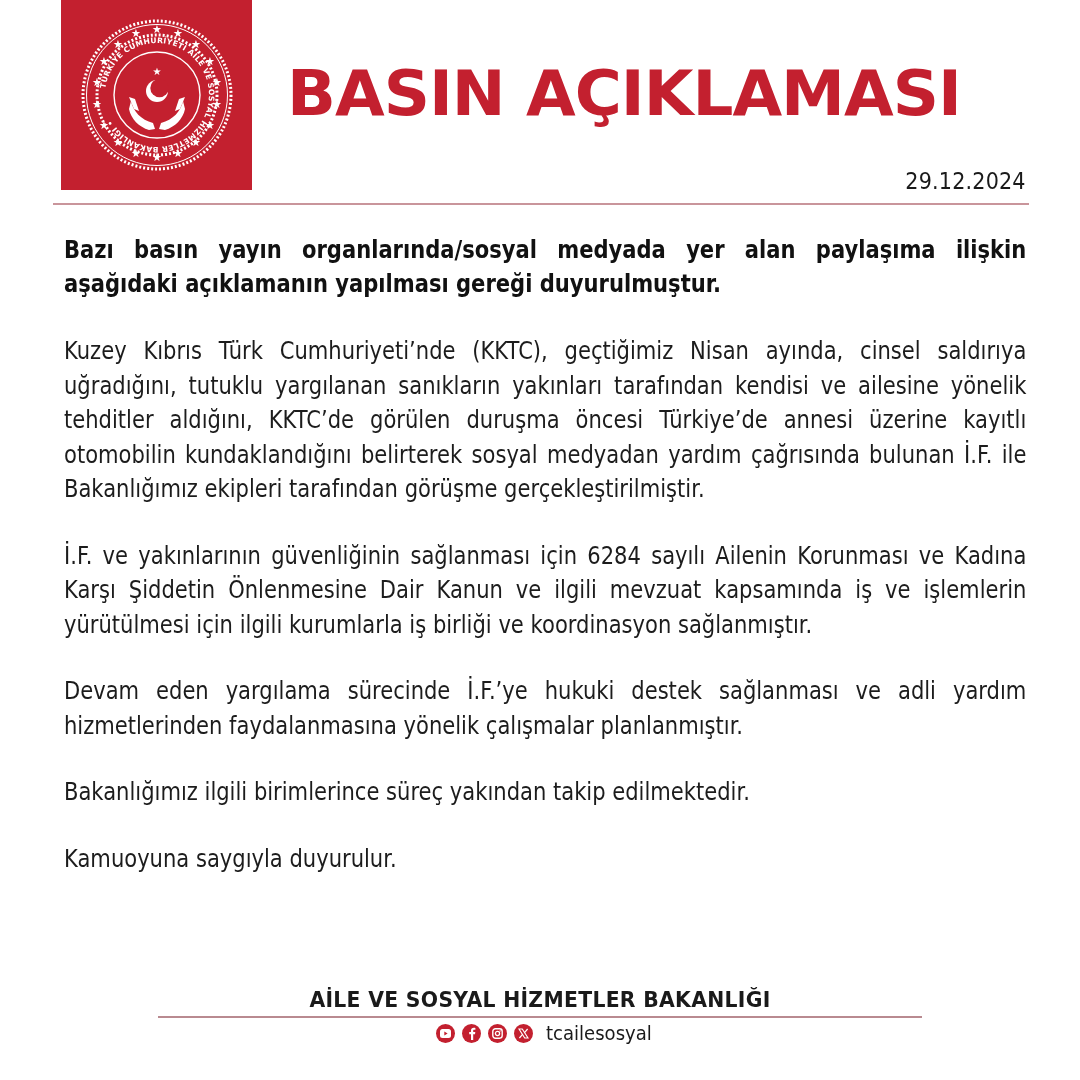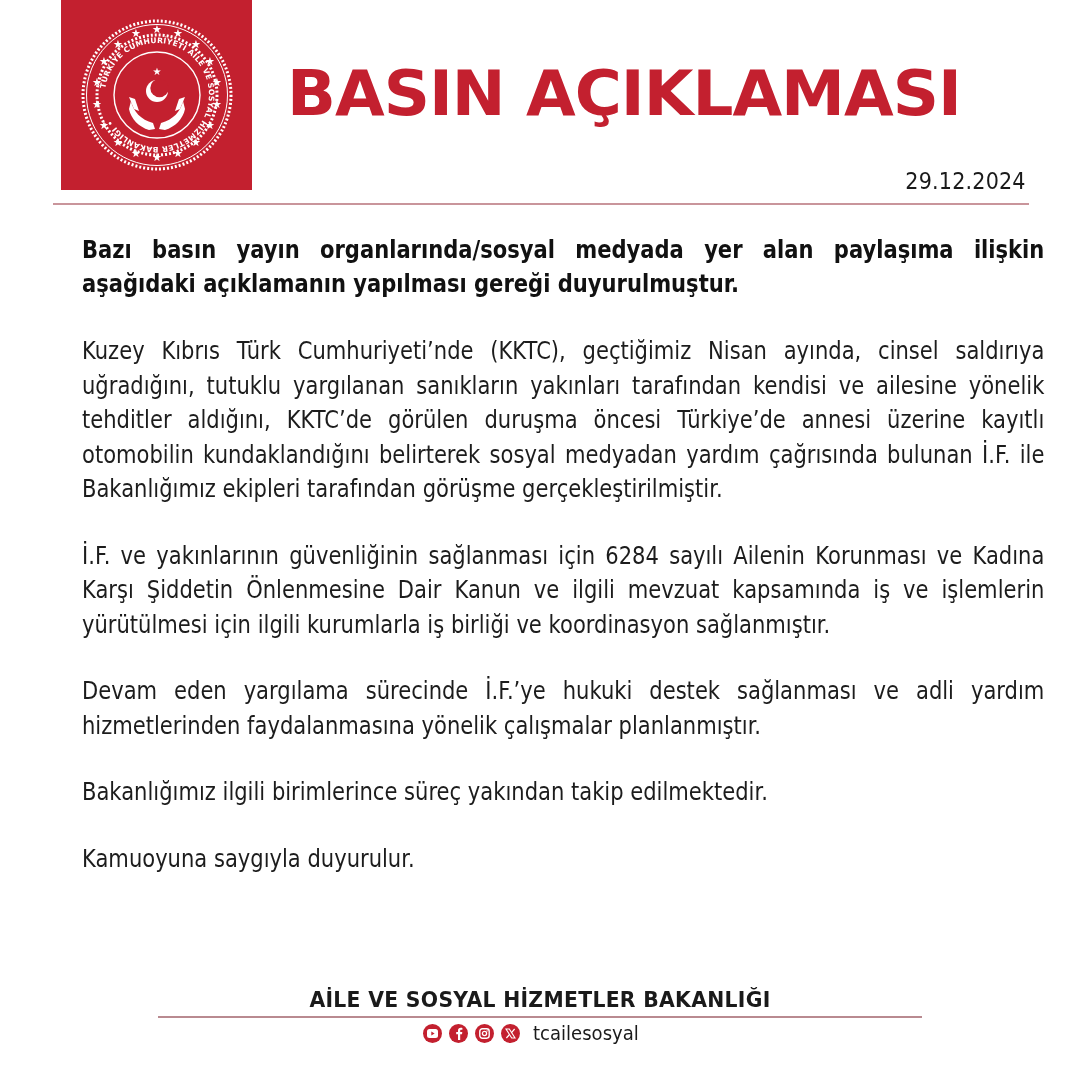--- a/index.html
+++ b/index.html
@@ -55,21 +55,21 @@
     .top-rule {
       position: absolute;
       left: 53px;
       top: 203px;
       width: 976px;
       height: 2px;
       background: #c9959b;
     }
     .content {
       position: absolute;
-      left: 82px;
+      left: 64px;
       top: 233px;
       width: 962px;
     }
     .para {
       font-size: 24.5px;
       line-height: 34.5px;
       margin: 0 0 32px 0;
       text-align: justify;
       font-family: "DejaVu Sans", sans-serif;
       transform: scaleX(0.86);
@@ -99,21 +99,21 @@
     .bottom-rule {
       position: absolute;
       left: 158px;
       top: 1016px;
       width: 764px;
       height: 2px;
       background: #b98a90;
     }
     .social {
       position: absolute;
-      left: 423px;
+      left: 436px;
       top: 1024px;
       display: flex;
       align-items: flex-start;
       gap: 7px;
     }
     .soc-icon {
       width: 19px;
       height: 19px;
       border-radius: 50%;
       background: #c3202f;

